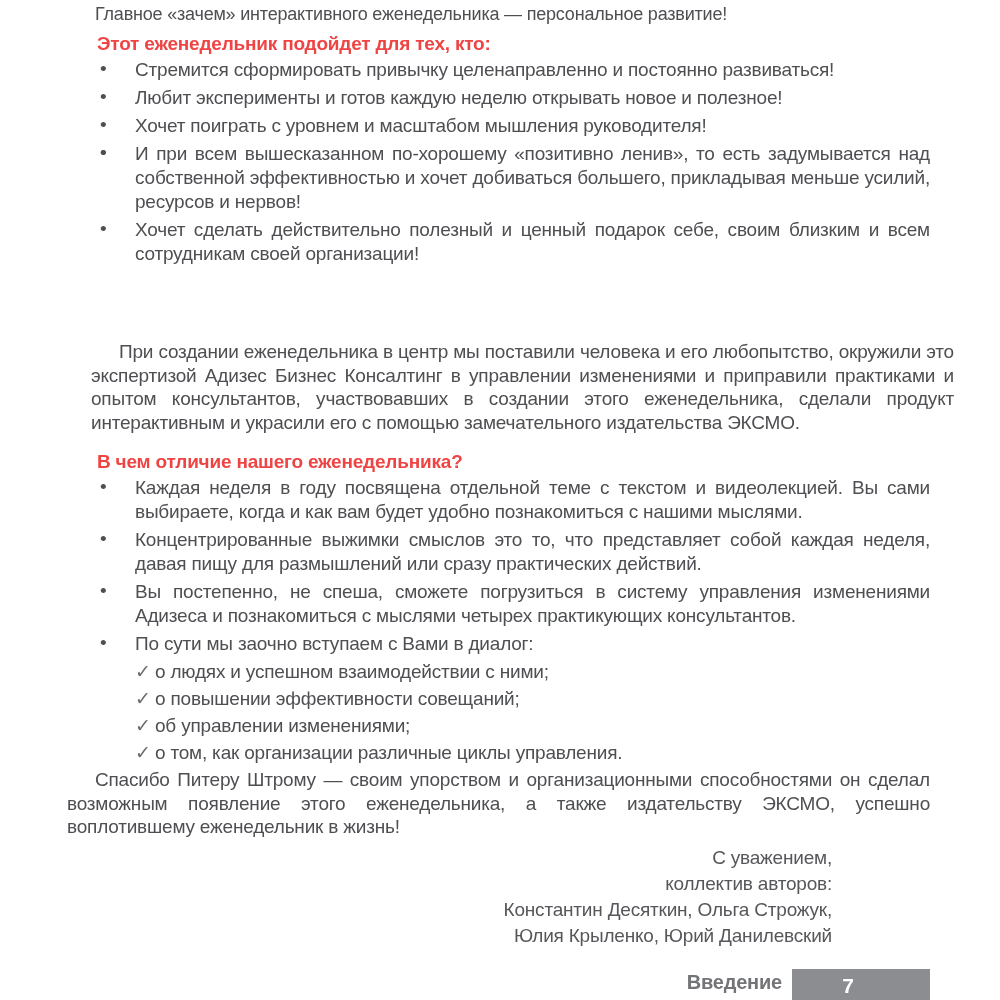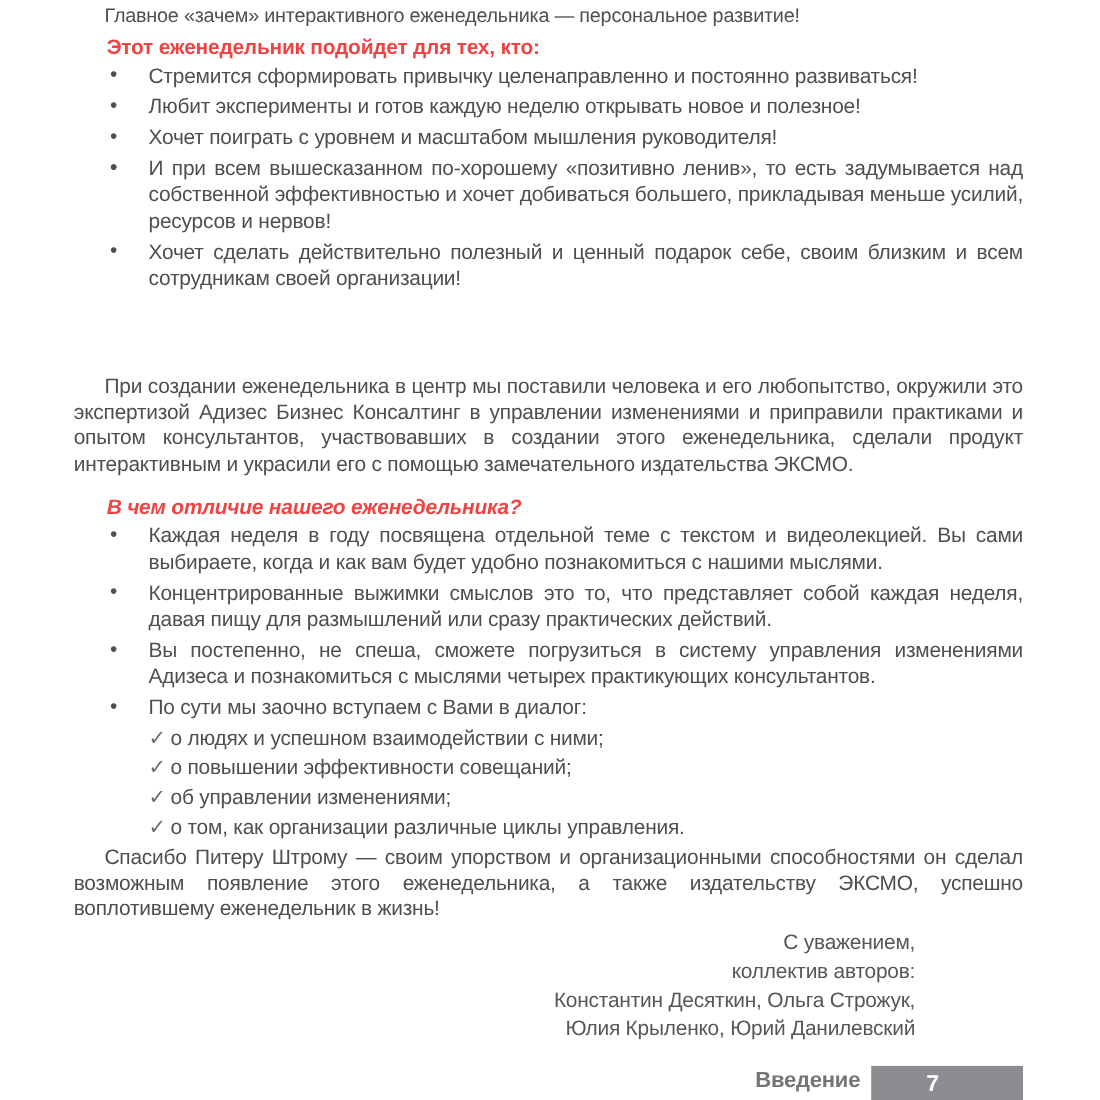--- a/index.html
+++ b/index.html
@@ -11,21 +11,21 @@
   }
   .intro {
     position:absolute; left:67px; top:2px; width:863px; margin:0;
     text-indent:28px; font-size:18px; line-height:24px;
   }
   .heading {
     position:absolute; left:67px; width:863px; margin:0; padding-left:30px;
     font-size:19px; font-weight:bold; color:#ef4444; box-sizing:border-box;
   }
   .h1pos { top:33px; }
-  .h2pos { top:451px;font-style:italic; }
+  .h2pos { top:451px; }
   ul.bullets {
     position:absolute; left:67px; width:863px; margin:0; padding:0; list-style:none;
   }
   .list1pos { top:58px; }
   .list2pos { top:476px; }
   ul.bullets li {
     position:relative; padding-left:68px; margin:0 0 4px 0;
     text-align:justify; hyphens:auto;
     font-size:19px; line-height:24px;
   }
@@ -37,21 +37,21 @@
   ul.checks li {
     position:relative; padding-left:88px;
     font-size:19px; line-height:27px;
   }
   ul.checks li .marker { position:absolute; left:68px; color:#6a6b6e; }
   .para {
     position:absolute; left:67px; width:863px; margin:0;
     text-align:justify; hyphens:auto; text-indent:28px;
     font-size:19px; line-height:23.5px;
   }
-  .para1pos { top:340px; }
+  .para1pos { top:340px;margin-left:24px; }
   .para2pos { top:768px; }
   .signature {
     position:absolute; left:67px; top:845px; width:765px;
     text-align:right; 
     font-size:19px; line-height:26px; color:#56575a;
   }
   .footer-label {
     position:absolute; top:971px; right:218px;
     font-size:20px; font-weight:bold; color:#737477;
   }

